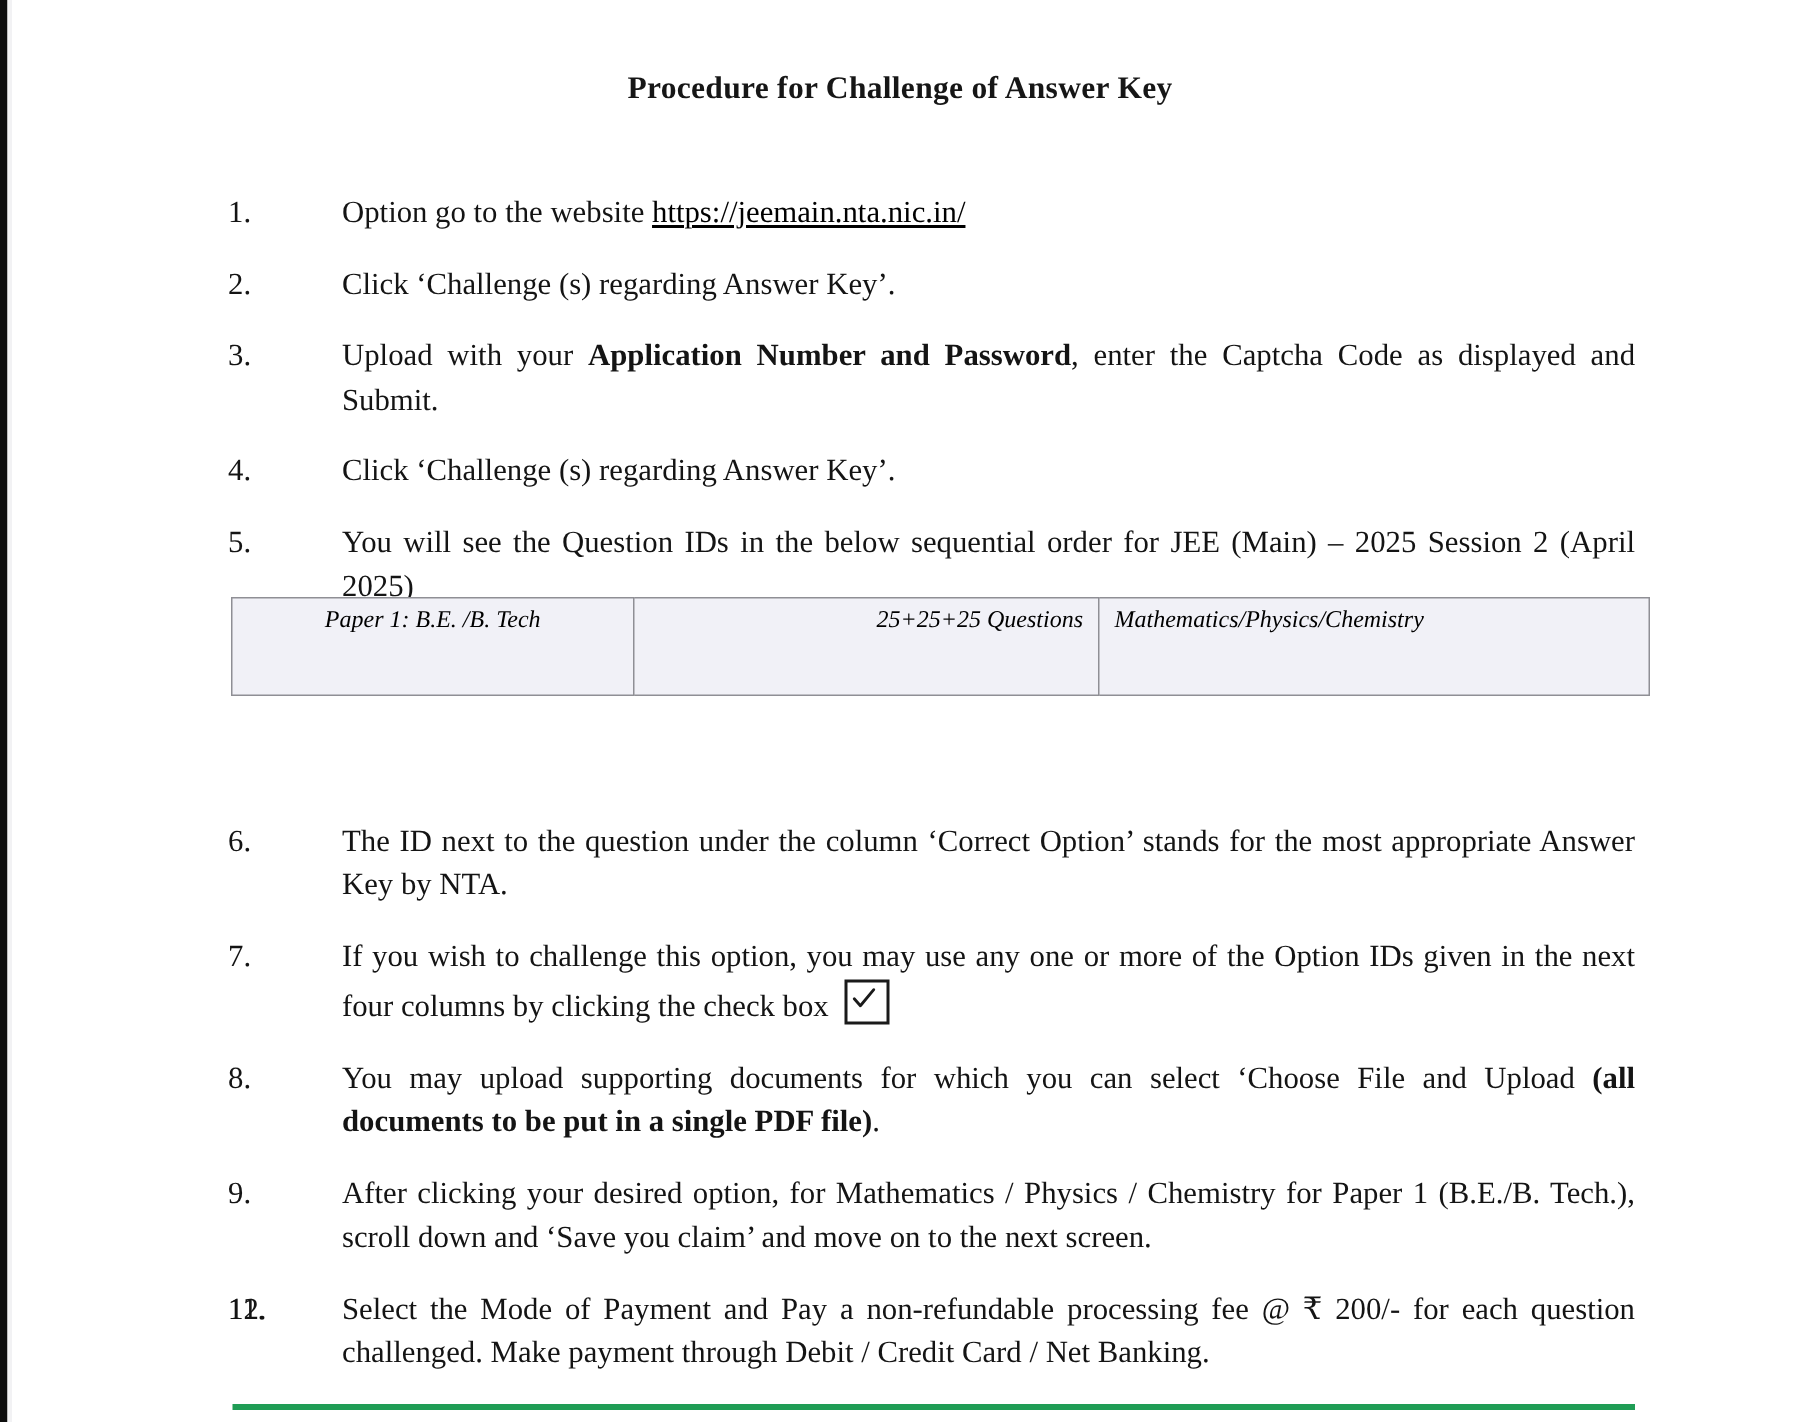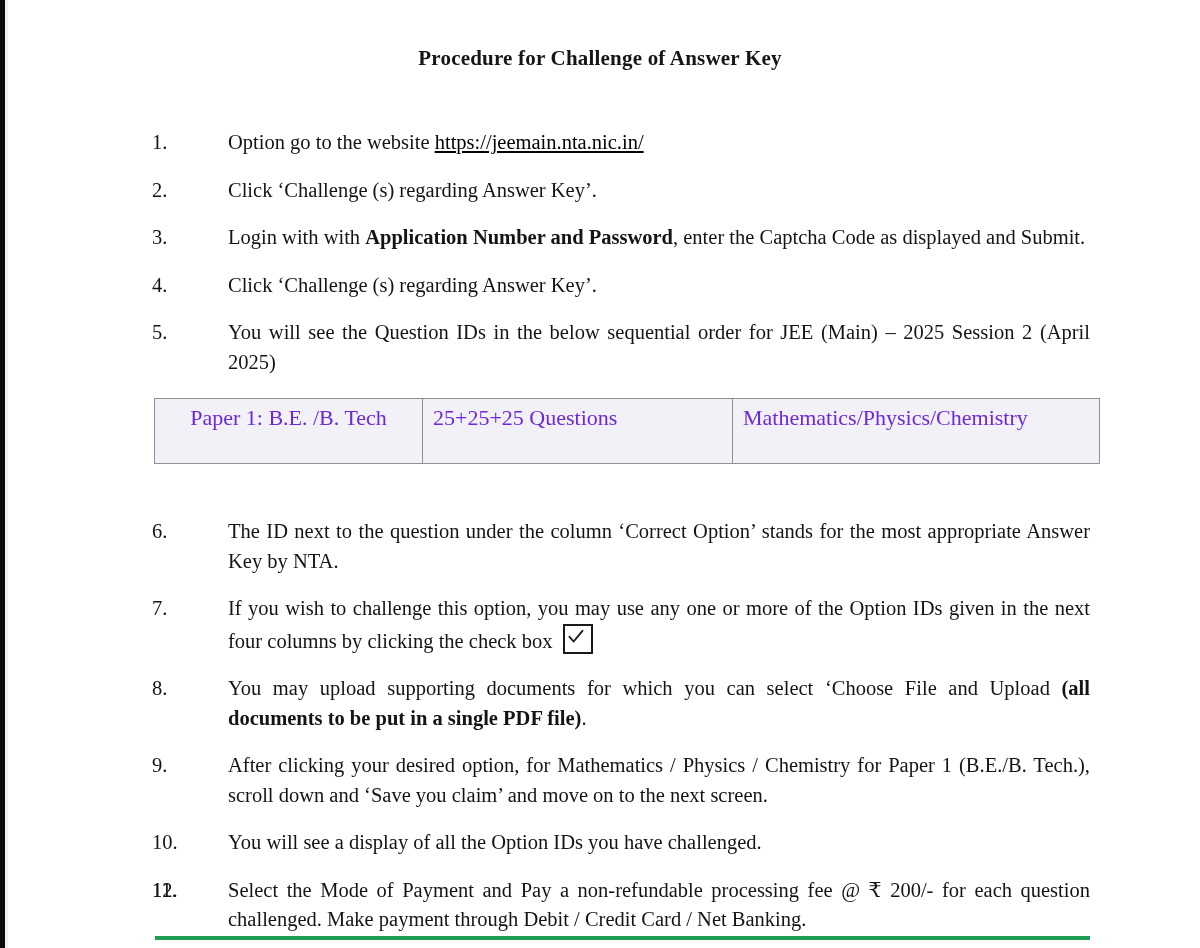--- a/index.html
+++ b/index.html
@@ -112,25 +112,26 @@
     width: 882px;
     border-collapse: collapse;
     background: #f1f1f7;
     table-layout: fixed;
   }
   .paper-table td {
     border: 1.5px solid #8f8f95;
     height: 58px;
     vertical-align: top;
     padding: 6px 10px 0 10px;
-    font-size: 22px;
-    color: #6d28d9;
+    font-size: 16px;
+    color: #000000;
+    font-style: italic;
   }
   .paper-table td.c1 { width: 247px; text-align: center; }
-  .paper-table td.c2 { width: 289px; text-align: left; }
+  .paper-table td.c2 { width: 289px; text-align: right; }
   .paper-table td.c3 { width: 346px; text-align: left; }
 
   .green-rule {
     position: absolute;
     left: 155px;
     top: 936px;
     width: 935px;
     height: 4px;
     background: #1f9d55;
   }
@@ -153,21 +154,21 @@
 
     <div class="item">
       <span class="num">1.</span><span>Option go to the website </span><a class="link" href="#">https://jeemain.nta.nic.in/</a>
     </div>
 
     <div class="item">
       <span class="num">2.</span><span>Click ‘Challenge (s) regarding Answer Key’.</span>
     </div>
 
     <div class="item">
-      <span class="num">3.</span><span>Login with with </span><b>Application Number and Password</b><span>, enter the Captcha Code as displayed and Submit.</span>
+      <span class="num">3.</span><span>Upload with your </span><b>Application Number and Password</b><span>, enter the Captcha Code as displayed and Submit.</span>
     </div>
 
     <div class="item">
       <span class="num">4.</span><span>Click ‘Challenge (s) regarding Answer Key’.</span>
     </div>
 
     <div class="item">
       <span class="num">5.</span><span>You will see the Question IDs in the below sequential order for JEE (Main) – 2025 Session 2 (April 2025)</span>
     </div>
 
@@ -184,23 +185,20 @@
     </div>
 
     <div class="item">
       <span class="num">8.</span><span>You may upload supporting documents for which you can select ‘Choose File and Upload </span><b>(all documents to be put in a single PDF file)</b><span>.</span>
     </div>
 
     <div class="item">
       <span class="num">9.</span><span>After clicking your desired option, for Mathematics / Physics / Chemistry for Paper 1 (B.E./B. Tech.), scroll down and ‘Save you claim’ and move on to the next screen.</span>
     </div>
 
-    <div class="item">
-      <span class="num">10.</span><span>You will see a display of all the Option IDs you have challenged.</span>
-    </div>
 
     <div class="item">
       <span class="num">11.</span>
     </div>
 
     <div class="item">
       <span class="num">12.</span><span>Select the Mode of Payment and Pay a non-refundable processing fee @ ₹ 200/- for each question challenged. Make payment through Debit / Credit Card / Net Banking.</span>
     </div>
 
   </div>

